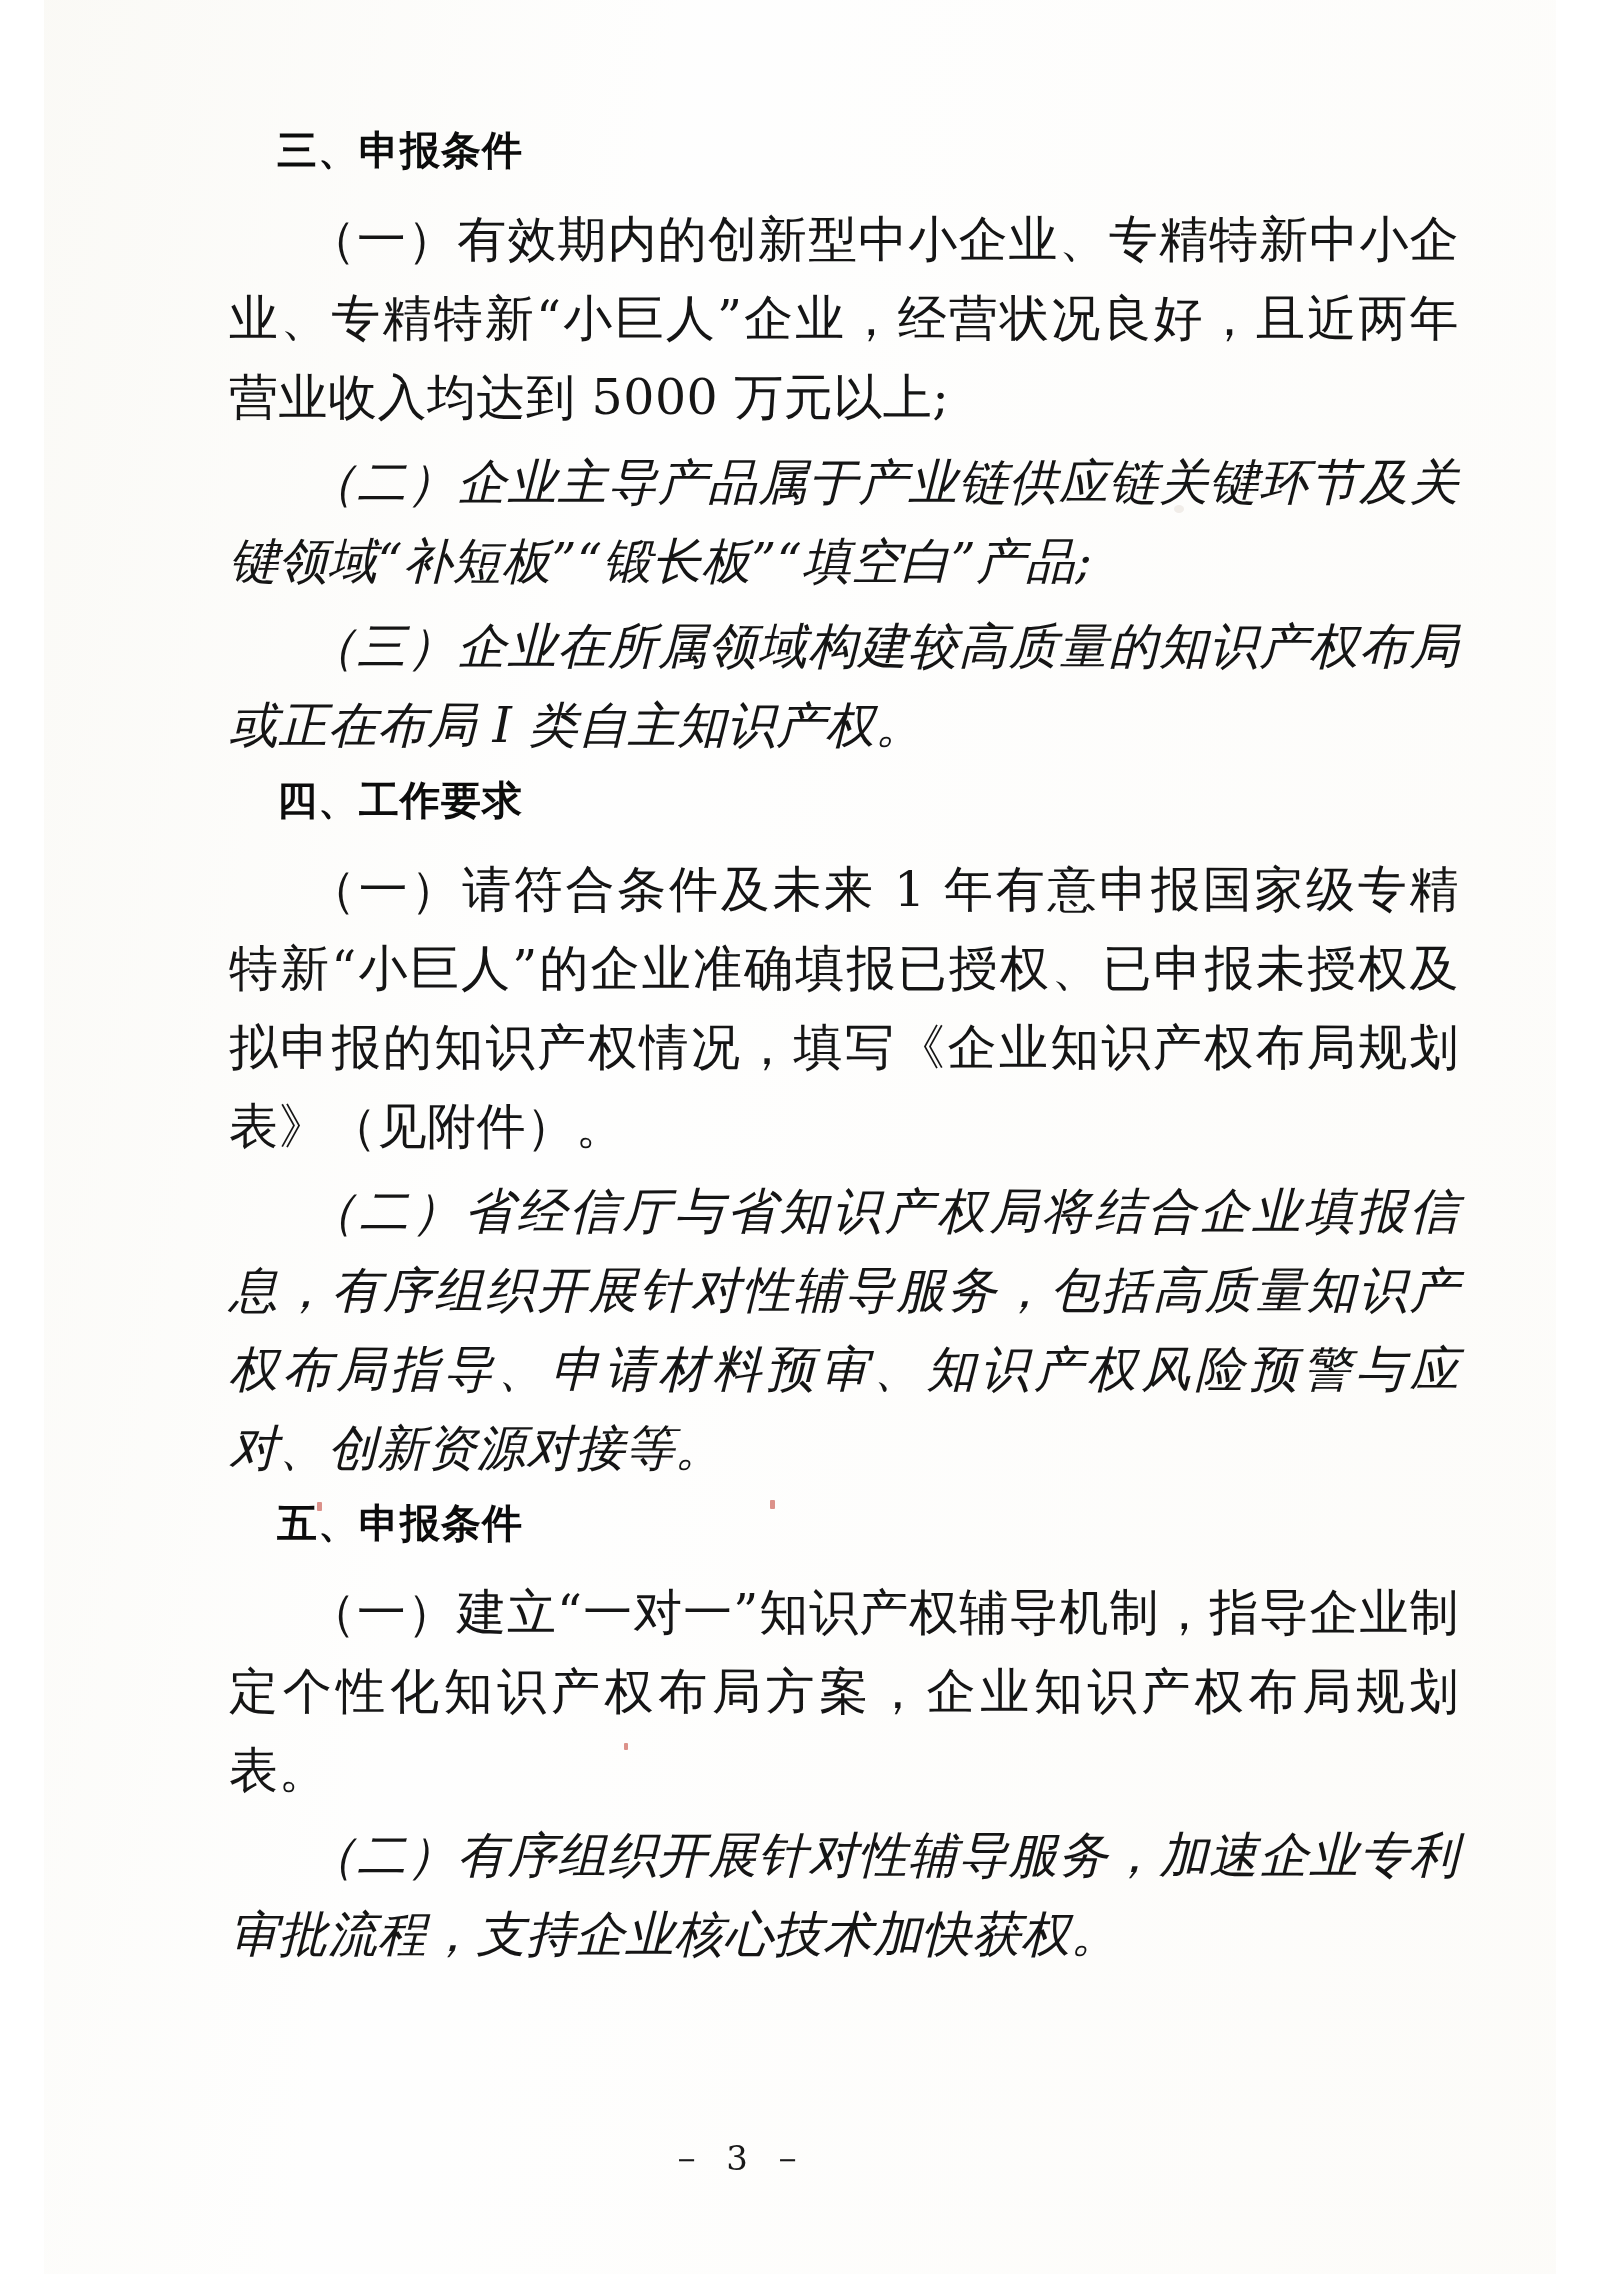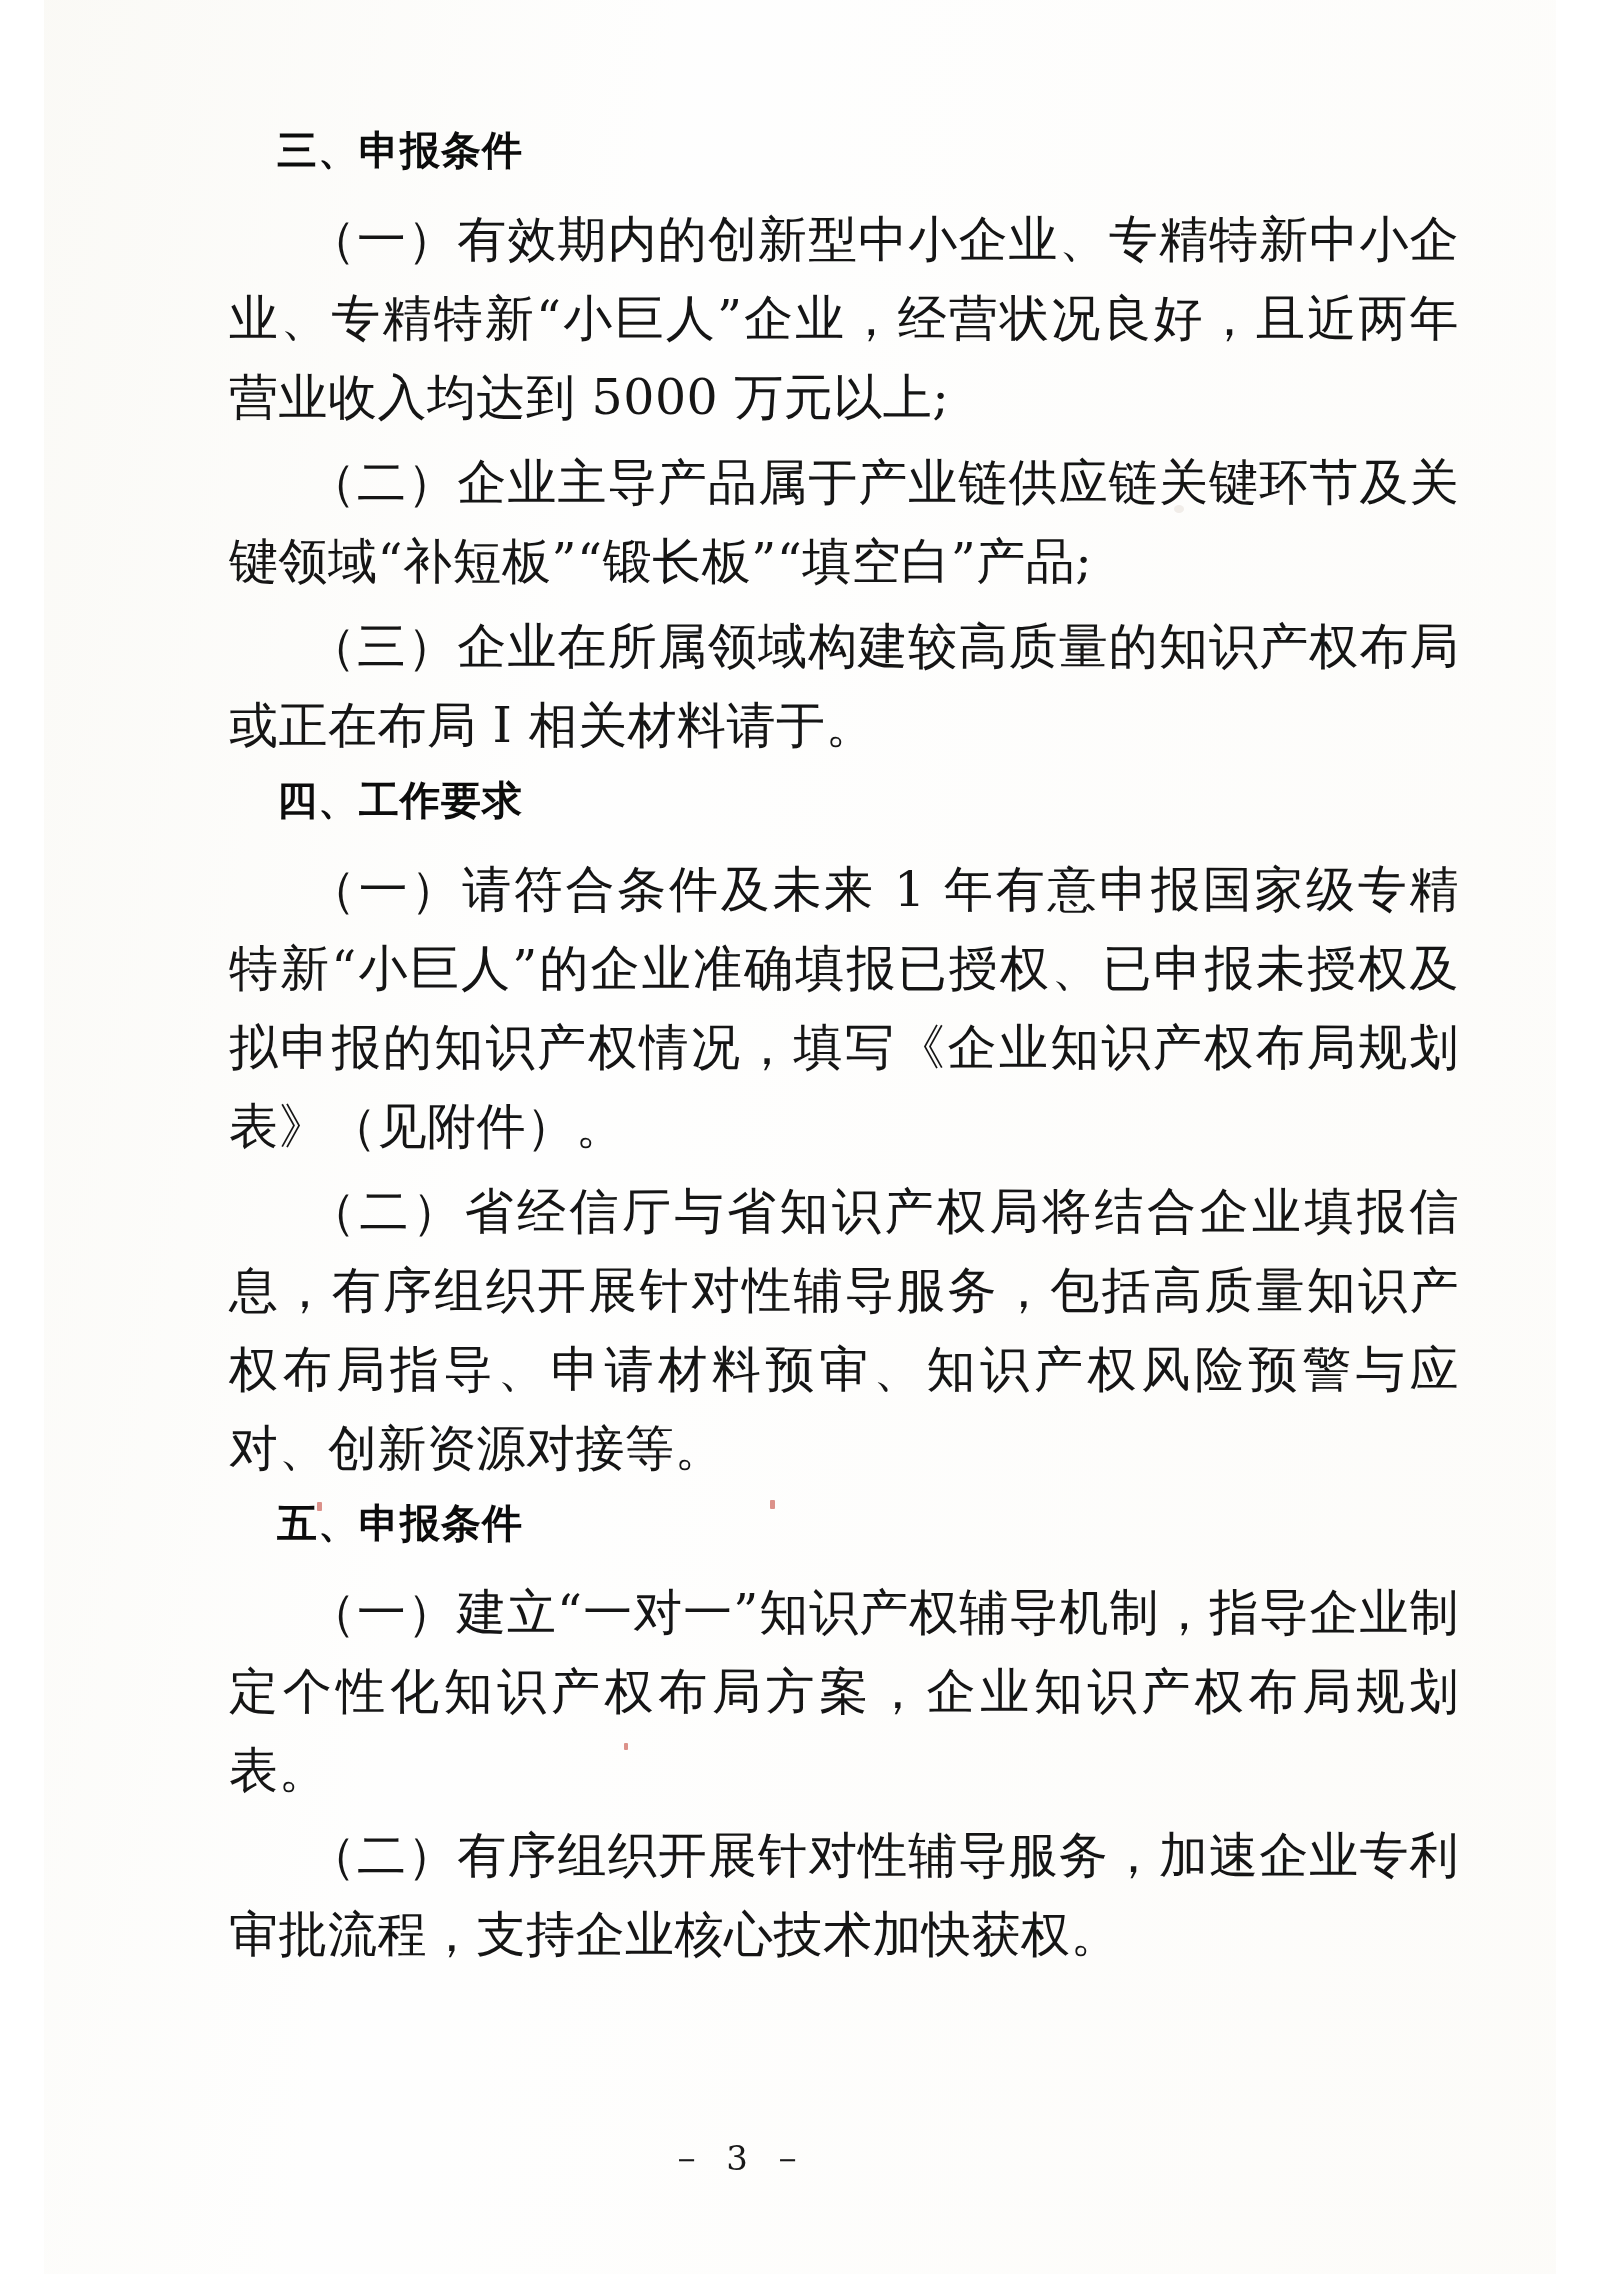--- a/index.html
+++ b/index.html
@@ -53,20 +53,21 @@
     line-height: 79px;
     margin: 0 0 4px 0;
     text-align: justify;
     text-justify: inter-ideograph;
     letter-spacing: 0.5px;
     color: #151515;
     text-indent: 78px;
   }
   .para + .para {
     margin-top: 6px;
+    font-style: italic;
   }
   .footer {
     position: absolute;
     left: 0;
     right: 0;
     bottom: 92px;
     text-align: center;
     font-size: 34px;
     color: #181818;
     letter-spacing: 6px;
@@ -99,21 +100,21 @@
   <div class="speck" style="left:726px; top:1500px; width:5px; height:9px;"></div>
   <div class="speck" style="left:580px; top:1743px; width:4px; height:7px;"></div>
   <div class="smudge" style="left:1135px; top:1280px; width:9px; height:7px;"></div>
 
   <div class="content">
 
     <div class="section">
       <h2 class="doc-heading">三、申报条件</h2>
       <p class="para">（一）有效期内的创新型中小企业、专精特新中小企业、专精特新“小巨人”企业，经营状况良好，且近两年营业收入均达到 5000 万元以上;</p>
       <p class="para">（二）企业主导产品属于产业链供应链关键环节及关键领域“补短板”“锻长板”“填空白”产品;</p>
-      <p class="para">（三）企业在所属领域构建较高质量的知识产权布局或正在布局 I 相关材料请于。</p>
+      <p class="para">（三）企业在所属领域构建较高质量的知识产权布局或正在布局 I 类自主知识产权。</p>
     </div>
 
     <div class="section heading-block">
       <h2 class="doc-heading">四、工作要求</h2>
       <p class="para">（一）请符合条件及未来 1 年有意申报国家级专精特新“小巨人”的企业准确填报已授权、已申报未授权及拟申报的知识产权情况，填写《企业知识产权布局规划表》（见附件）。</p>
       <p class="para">（二）省经信厅与省知识产权局将结合企业填报信息，有序组织开展针对性辅导服务，包括高质量知识产权布局指导、申请材料预审、知识产权风险预警与应对、创新资源对接等。</p>
     </div>
 
     <div class="section heading-block">
       <h2 class="doc-heading">五、申报条件</h2>

